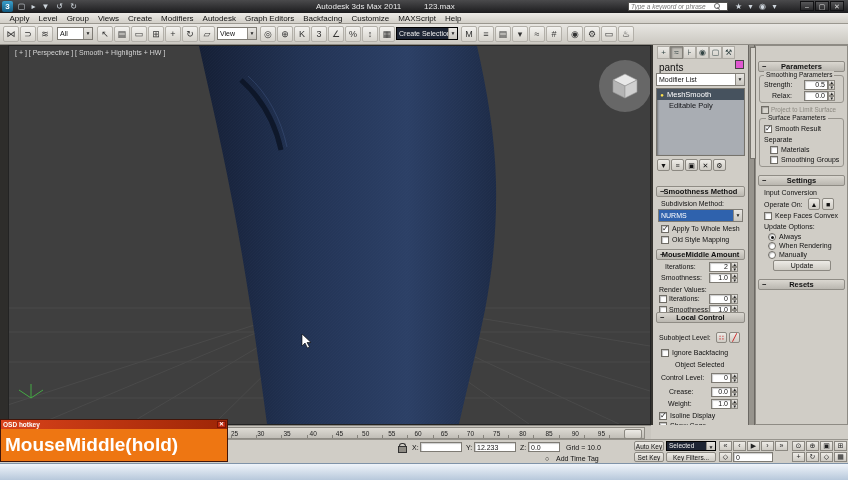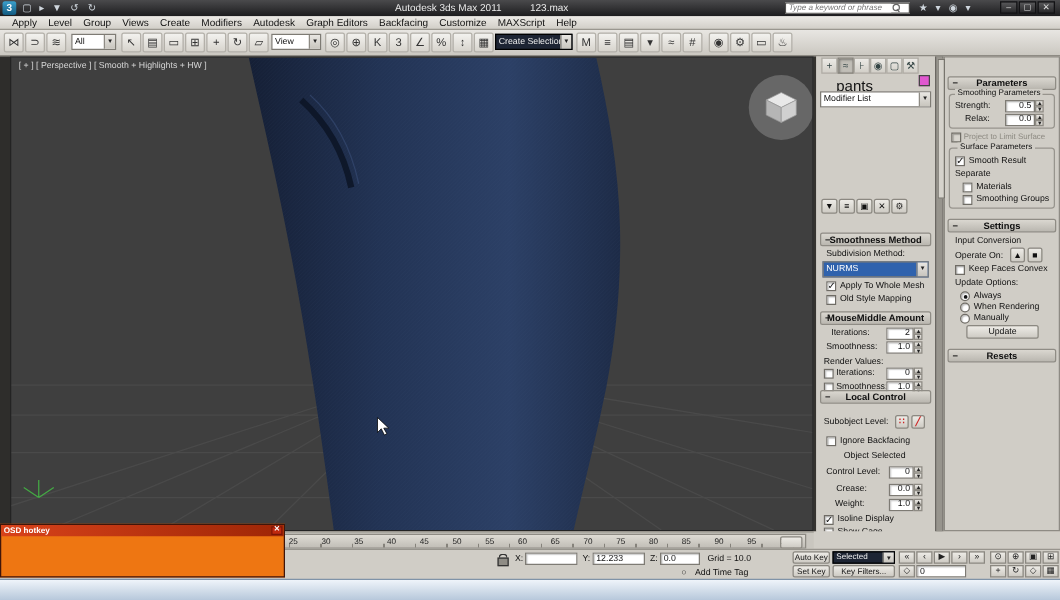--- a/index.html
+++ b/index.html
@@ -236,28 +236,37 @@
 </div>
 
 <div class="abs cmdpanel">
   <span class="ptab" style="left:4px;top:1px">+</span>
   <span class="ptab sel" style="left:17px;top:1px">≈</span>
   <span class="ptab" style="left:30px;top:1px">⊦</span>
   <span class="ptab" style="left:43px;top:1px">◉</span>
   <span class="ptab" style="left:56px;top:1px">▢</span>
   <span class="ptab" style="left:69px;top:1px">⚒</span>
 
-  <span class="lbl" style="left:16px;top:17px;font-size:12px">pants</span>
+  <span class="lbl" style="left:6px;top:17px;font-size:10px">pants</span>
   <span class="swatch" style="left:82px;top:15px;background:#e057d0"></span>
 
   <span class="combo" style="left:3px;top:28px;width:89px">
     <span class="cval">Modifier List</span>
       <i class="ca"></i>
   </span>
 
+  <div class="stack" style="top:43px;height:68px">
+    <div class="stackrow sel">
+      <span class="bulb">●</span>
+      <span>MeshSmooth</span>
+    </div>
+    <div class="stackrow" style="padding-left:12px">
+      <span>Editable Poly</span>
+    </div>
+  </div>
 
   <span class="btn" style="left:4px;top:114px;width:13px;height:12px;line-height:11px">▼</span>
   <span class="btn" style="left:18px;top:114px;width:13px;height:12px;line-height:11px">≡</span>
   <span class="btn" style="left:32px;top:114px;width:13px;height:12px;line-height:11px">▣</span>
   <span class="btn" style="left:46px;top:114px;width:13px;height:12px;line-height:11px">✕</span>
   <span class="btn" style="left:60px;top:114px;width:13px;height:12px;line-height:11px">⚙</span>
 
   <div class="roll" style="top:141px"><i></i><span>Smoothness Method</span></div>
   <span class="lbl" style="left:8px;top:155px">Subdivision Method:</span>
   <span class="combo blue" style="left:5px;top:164px;width:85px">
@@ -461,13 +470,14 @@
   <span class="navbtn" style="left:834px;top:12px">▦</span>
 </div>
 
 <div class="abs bottomstrip"></div>
 
 <div class="abs osd">
   <div class="osdtitle">
     <span>OSD hotkey</span>
     <span class="osdclose">✕</span>
   </div>
+  <div class="osdbody">MouseMiddle(hold)</div>
 </div>
 
 </body></html>

